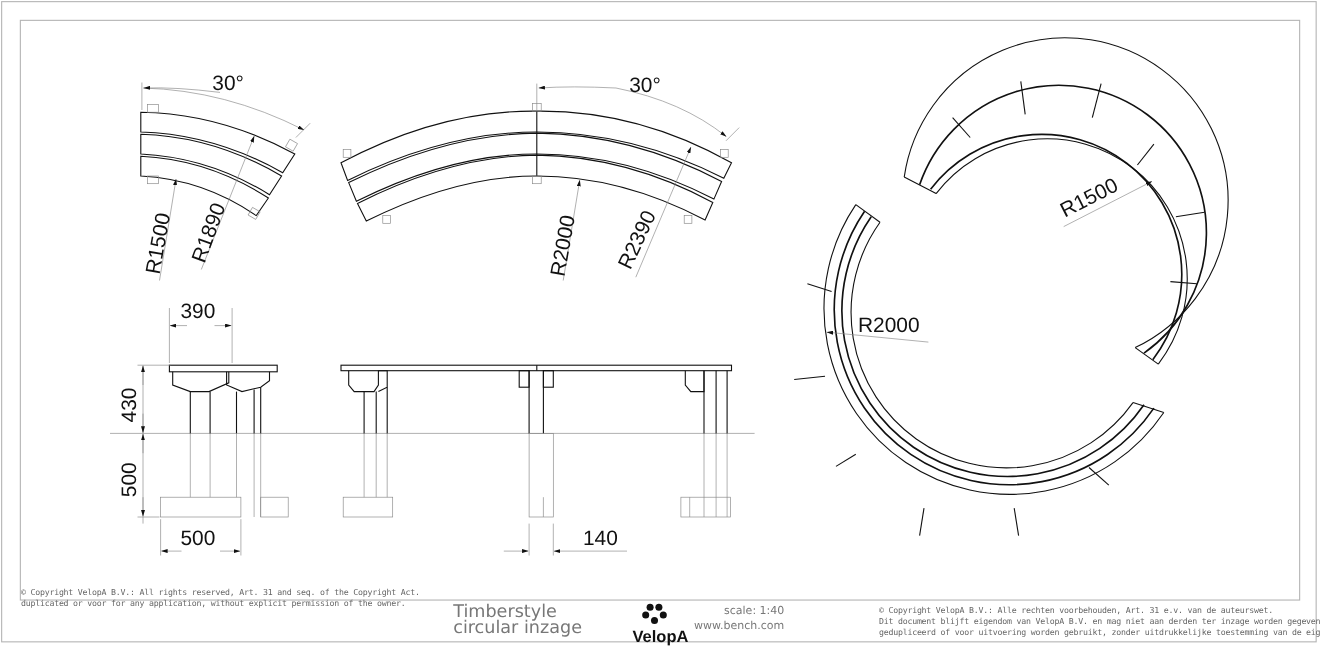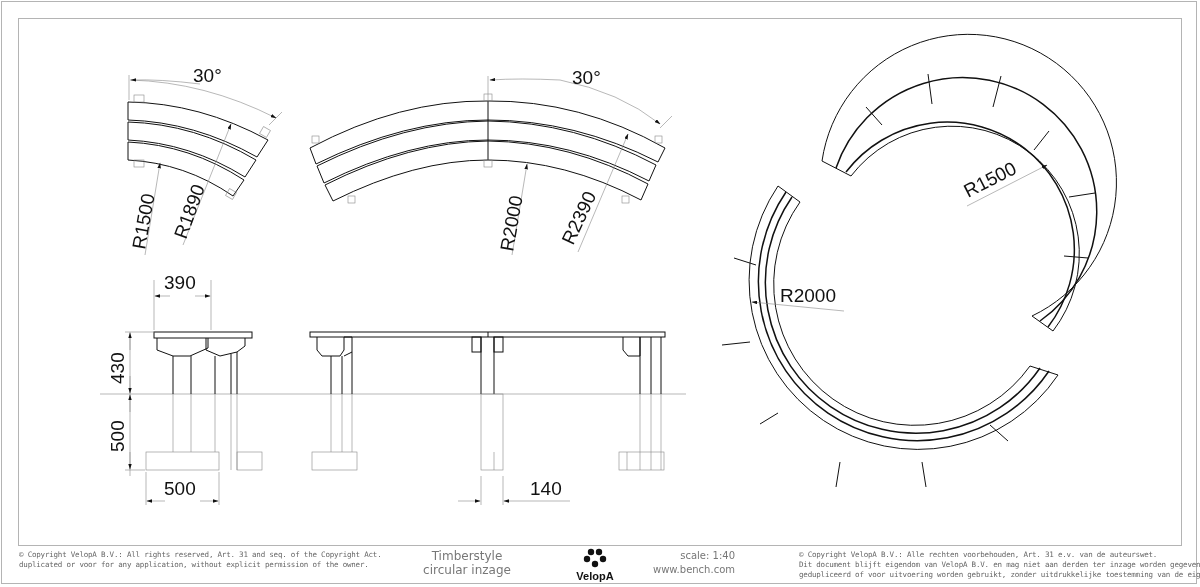--- a/index.html
+++ b/index.html
@@ -2,24 +2,24 @@
 <html><head>
 <meta charset="utf-8">
 <style>
   html, body { margin:0; padding:0; background:#ffffff; }
   body { width:1200px; height:587px; position:relative; overflow:hidden; font-family:"Liberation Sans", sans-serif; }
   .outer-frame { position:absolute; left:1px; top:1px; width:1196px; height:583px; border:1px solid #b4b4b4; box-sizing:border-box; }
   .inner-frame { position:absolute; left:18px; top:18px; width:1164px; height:528px; border:1px solid #b4b4b4; box-sizing:border-box; }
   svg.drawing { position:absolute; left:0; top:0; }
   .dim-text { font-family:"Liberation Sans", sans-serif; font-size:19px; fill:#111; }
   .footer-text { position:absolute; font-family:"DejaVu Sans Mono", monospace; font-size:7.5px; color:#666; line-height:10px; white-space:nowrap; letter-spacing:-0.2px; }
-  .footer-title { position:absolute; font-family:"DejaVu Sans", sans-serif; font-size:12px; color:#777; line-height:14px; text-align:center; white-space:nowrap; }
+  .footer-title { position:absolute; font-family:"DejaVu Sans", sans-serif; font-size:16px; color:#777; line-height:14px; text-align:left; white-space:nowrap; }
   .footer-scale { position:absolute; font-family:"DejaVu Sans", sans-serif; font-size:10px; color:#777; line-height:14px; text-align:right; white-space:nowrap; }
   .logo { position:absolute; left:575px; top:548px; width:40px; height:36px; text-align:center; }
-  .logo-word { font-family:"Liberation Sans", sans-serif; font-weight:bold; font-size:11px; color:#111; display:block; margin-top:-2px; }
+  .logo-word { font-family:"Liberation Sans", sans-serif; font-weight:bold; font-size:15px; color:#111; display:block; margin-top:-2px; }
 </style>
 </head>
 <body>
 
 <div class="outer-frame"></div>
 <div class="inner-frame"></div>
 
 <svg class="drawing" width="1200" height="587" viewBox="0 0 1200 587">
   <defs>
     <marker id="arr" markerWidth="10" markerHeight="6" refX="9" refY="3" orient="auto">
@@ -194,42 +194,42 @@
       <line x1="990" y1="425" x2="1008" y2="441"></line>
     </g>
 
     <line x1="967" y1="206" x2="1047" y2="165" stroke="#888" stroke-width="0.6" marker-end="url(#arr)"></line>
     <line x1="844" y1="311" x2="752" y2="302" stroke="#888" stroke-width="0.6" marker-end="url(#arr)"></line>
   </g>
   <text class="dim-text" x="0" y="0" transform="translate(968,198) rotate(-27)">R1500</text>
   <text class="dim-text" x="780" y="302">R2000</text>
 </svg>
 
-<div class="footer-text" style="left:19px; top:550px;">
+<div class="footer-text" style="left:19px; top:534px;">
   <div>© Copyright VelopA B.V.: All rights reserved, Art. 31 and seq. of the Copyright Act.</div>
   <div>duplicated or voor for any application, without explicit permission of the owner.</div>
 </div>
 
 <div class="footer-title" style="left:412px; top:549px; width:110px;">
   <div>Timberstyle</div>
   <div>circular inzage</div>
 </div>
 
 <div class="logo">
   <svg width="26" height="20" viewBox="0 0 26 20">
     <circle cx="9" cy="4" r="3.2" fill="#111"></circle>
     <circle cx="17" cy="4" r="3.2" fill="#111"></circle>
     <circle cx="5" cy="11" r="3.2" fill="#111"></circle>
     <circle cx="21" cy="11" r="3.2" fill="#111"></circle>
     <circle cx="13" cy="16" r="3.2" fill="#111"></circle>
   </svg>
   <span class="logo-word">VelopA</span>
 </div>
 
-<div class="footer-scale" style="left:640px; top:549px; width:95px;text-align:right;">
+<div class="footer-scale" style="left:618px; top:549px; width:95px;text-align:right;">
   <div>scale: 1:40</div>
   <div>www.bench.com</div>
 </div>
 
 <div class="footer-text" style="left:799px; top:550px;">
   <div>© Copyright VelopA B.V.: Alle rechten voorbehouden, Art. 31 e.v. van de auteurswet.</div>
   <div>Dit document blijft eigendom van VelopA B.V. en mag niet aan derden ter inzage worden gegeven,</div>
   <div>gedupliceerd of voor uitvoering worden gebruikt, zonder uitdrukkelijke toestemming van de eigenaar.</div>
 </div>
 

